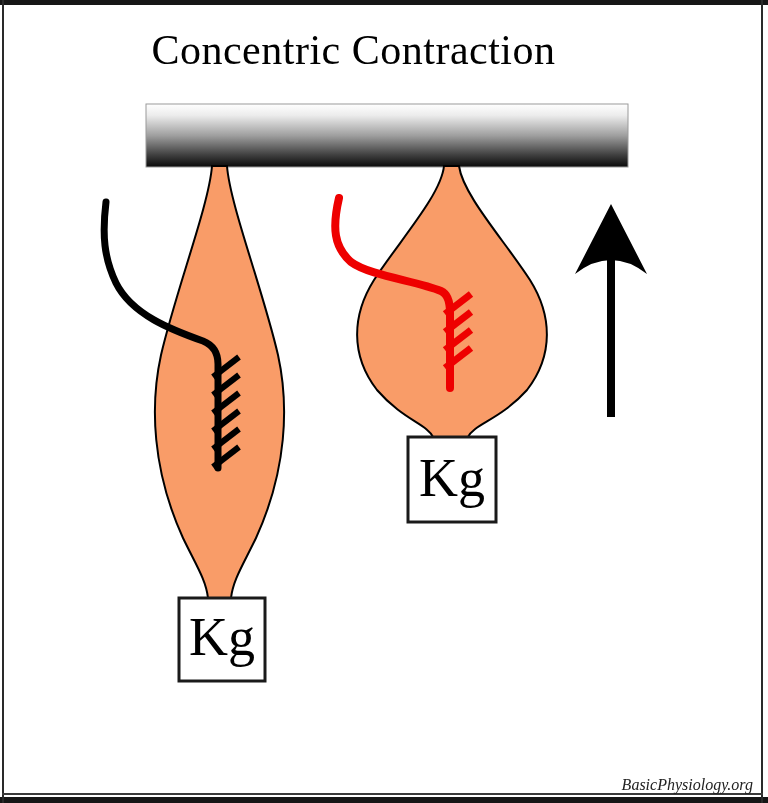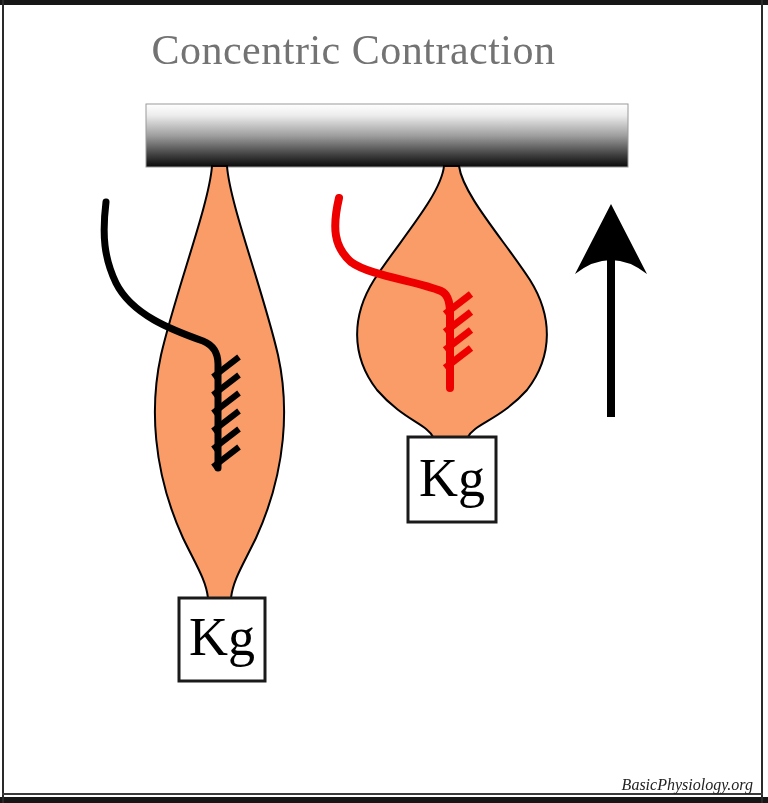--- a/index.html
+++ b/index.html
@@ -12,21 +12,21 @@
   }
   .frame{position:absolute;background:#161616;}
   #frame-top{left:0;top:0;width:768px;height:5px;}
   #frame-bottom{left:0;bottom:0;width:768px;height:6px;}
   #frame-left{left:2px;top:0;width:2px;height:803px;background:#2a2a2a;}
   #frame-right{right:5px;top:0;width:2px;height:803px;background:#2a2a2a;}
   #frame-inner-bottom{left:2px;right:5px;bottom:8px;height:2px;background:#3a3a3a;}
   #diagram-title{
     position:absolute;top:26px;left:0;width:689px;
     text-align:center;text-indent:18px;
-    font-size:42px;color:#737373;
+    font-size:42px;color:#000000;
     letter-spacing:0.5px;
   }
   svg{position:absolute;left:0;top:0;}
   .kg-text{
     font-family:"Liberation Serif","DejaVu Serif",serif;
     font-size:54px;fill:#000;
   }
   .credit-text{
     font-family:"Liberation Serif","DejaVu Serif",serif;
     font-style:italic;font-size:16px;fill:#222;

